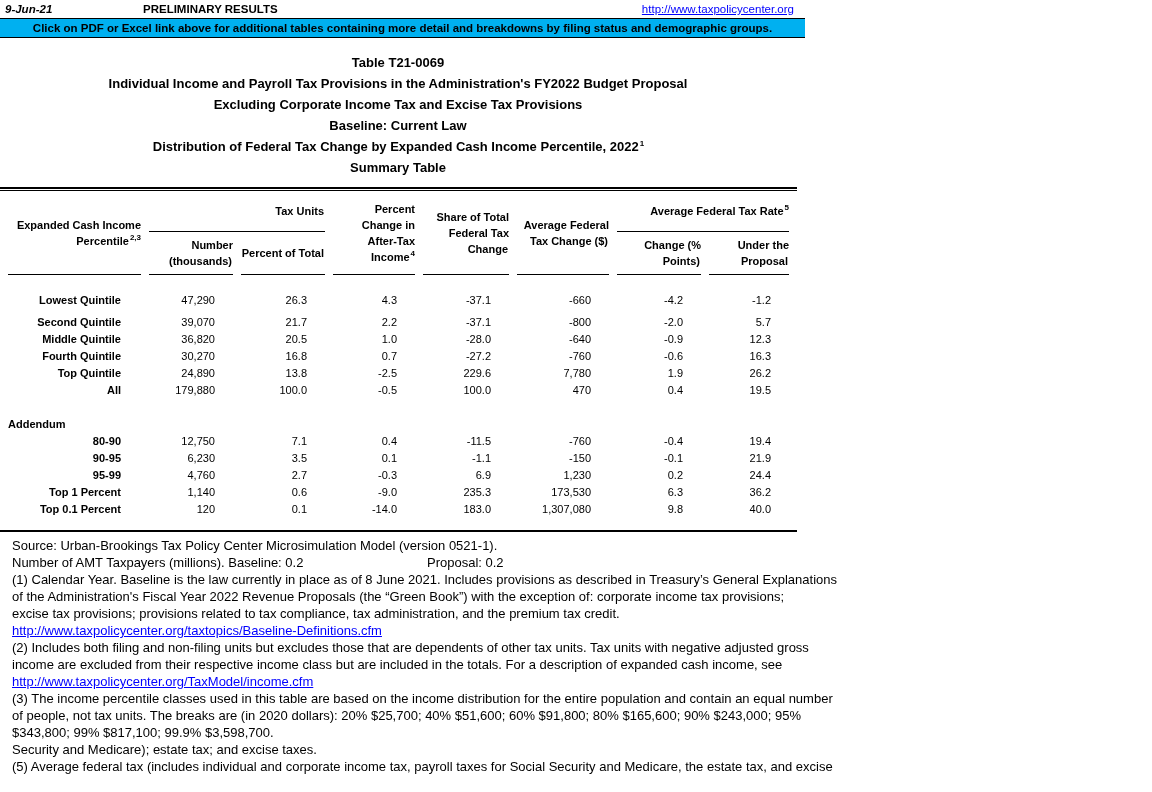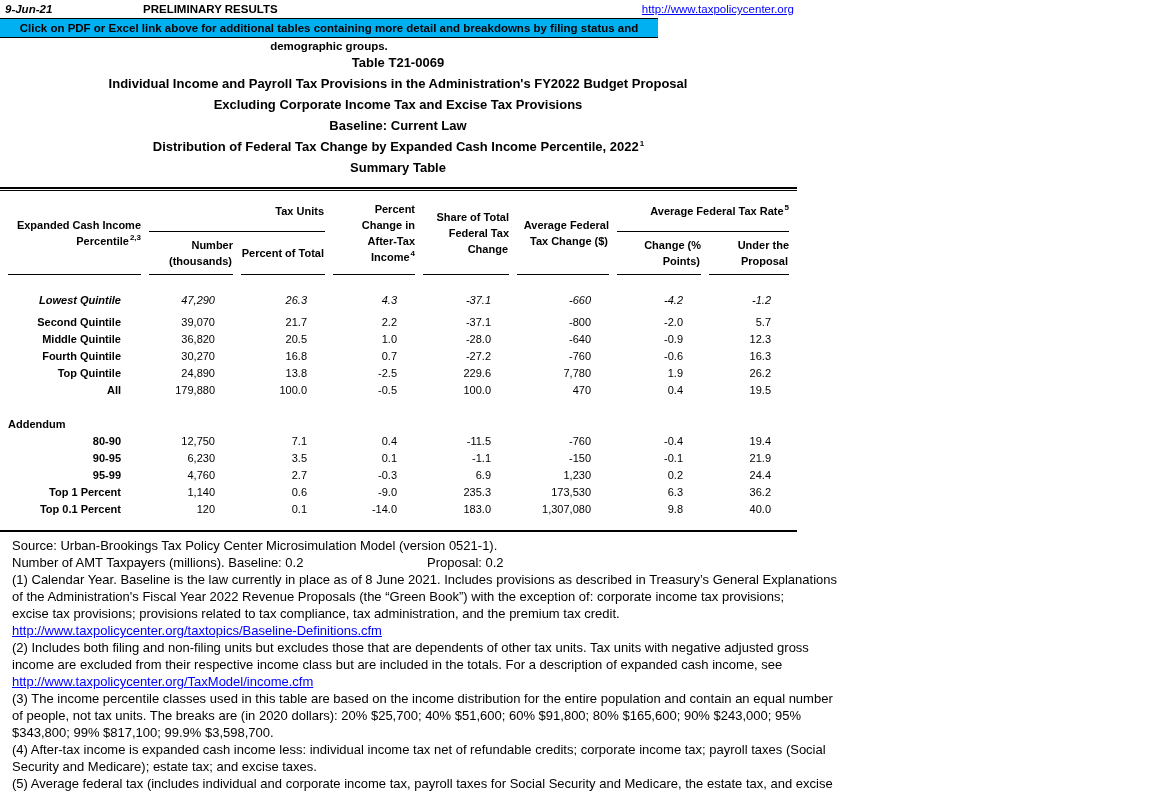--- a/index.html
+++ b/index.html
@@ -12,21 +12,21 @@
 
   
   .topbar{position:relative;width:797px;height:18px;font-size:11.5px;line-height:18px;}
   .topbar .date{position:absolute;left:5px;top:0;font-weight:bold;font-style:italic;}
   .topbar .status{position:absolute;left:143px;top:0;font-weight:bold;}
   .topbar .url{position:absolute;right:3px;top:0;}
   a.link{color:#0000FF;text-decoration:underline;cursor:pointer;}
 
   
   .notice{
-    width:658px;box-sizing:border-box;height:20px;
+    width:805px;box-sizing:border-box;height:20px;
     border-top:1px solid #000;border-bottom:1px solid #000;
     background:#00B0F0;
     font-size:11.5px;font-weight:bold;line-height:18px;text-align:center;
   }
 
   
   .titleblock{width:797px;margin-top:14px;text-align:center;}
   .titleblock .tline{font-size:13px;font-weight:bold;line-height:21px;}
   sup{font-size:8px;vertical-align:super;line-height:0;margin-left:1px;font-weight:bold;}
 
@@ -43,21 +43,21 @@
     padding:1px 0;line-height:16px;
   }
   th.colhead{border-bottom:1.5px solid #000;}
   th.group{border-bottom:1.5px solid #000;}
   table.data td{
     padding:0 18px 0 0;height:17px;line-height:17px;
     text-align:right;white-space:nowrap;overflow:visible;
   }
   table.data td.lbl{font-weight:bold;padding-right:20px;}
   table.data td.section{text-align:left;padding-left:0px;padding-right:0;}
-  table.data tbody tr:first-child td{padding-top:11px;height:28px;font-style:italic;}
+  table.data tbody tr:first-child td{padding-top:11px;height:28px;}
   table.data tr.blank td{height:17px;}
   .botline{width:797px;margin-top:12px;border-top:2px solid #000;height:0;}
 
   
   .footnotes{width:810px;margin-top:5px;padding-left:12px;font-size:13px;line-height:17px;}
   .fline{white-space:nowrap;}
   .amtline{position:relative;}
   .amtline .amt-right{position:absolute;left:415px;top:0;}
 </style>
 </head>
@@ -250,19 +250,18 @@
         <div class="fline"><span>(1) Calendar Year. Baseline is the law currently in place as of 8 June 2021. Includes provisions as described in Treasury’s General Explanations</span></div>
         <div class="fline"><span>of the Administration's Fiscal Year 2022 Revenue Proposals (the “Green Book”) with the exception of: corporate income tax provisions;</span></div>
         <div class="fline"><span>excise tax provisions; provisions related to tax compliance, tax administration, and the premium tax credit.</span></div>
         <div class="fline"><a href="#" class="link">http://www.taxpolicycenter.org/taxtopics/Baseline-Definitions.cfm</a></div>
         <div class="fline"><span>(2) Includes both filing and non-filing units but excludes those that are dependents of other tax units. Tax units with negative adjusted gross</span></div>
         <div class="fline"><span>income are excluded from their respective income class but are included in the totals. For a description of expanded cash income, see</span></div>
         <div class="fline"><a href="#" class="link">http://www.taxpolicycenter.org/TaxModel/income.cfm</a></div>
         <div class="fline"><span>(3) The income percentile classes used in this table are based on the income distribution for the entire population and contain an equal number</span></div>
         <div class="fline"><span>of people, not tax units. The breaks are (in 2020 dollars): 20% $25,700; 40% $51,600; 60% $91,800; 80% $165,600; 90% $243,000; 95%</span></div>
         <div class="fline"><span>$343,800; 99% $817,100; 99.9% $3,598,700.</span></div>
-        <div class="fline"><span>(4) After-tax income is expanded cash income less: individual income tax net of refundable credits; corporate income tax; payroll taxes (Social</span></div>
         <div class="fline"><span>Security and Medicare); estate tax; and excise taxes.</span></div>
         <div class="fline"><span>(5) Average federal tax (includes individual and corporate income tax, payroll taxes for Social Security and Medicare, the estate tax, and excise</span></div>
       </div>
   </div>
 
 </div>
 
 </body></html>

